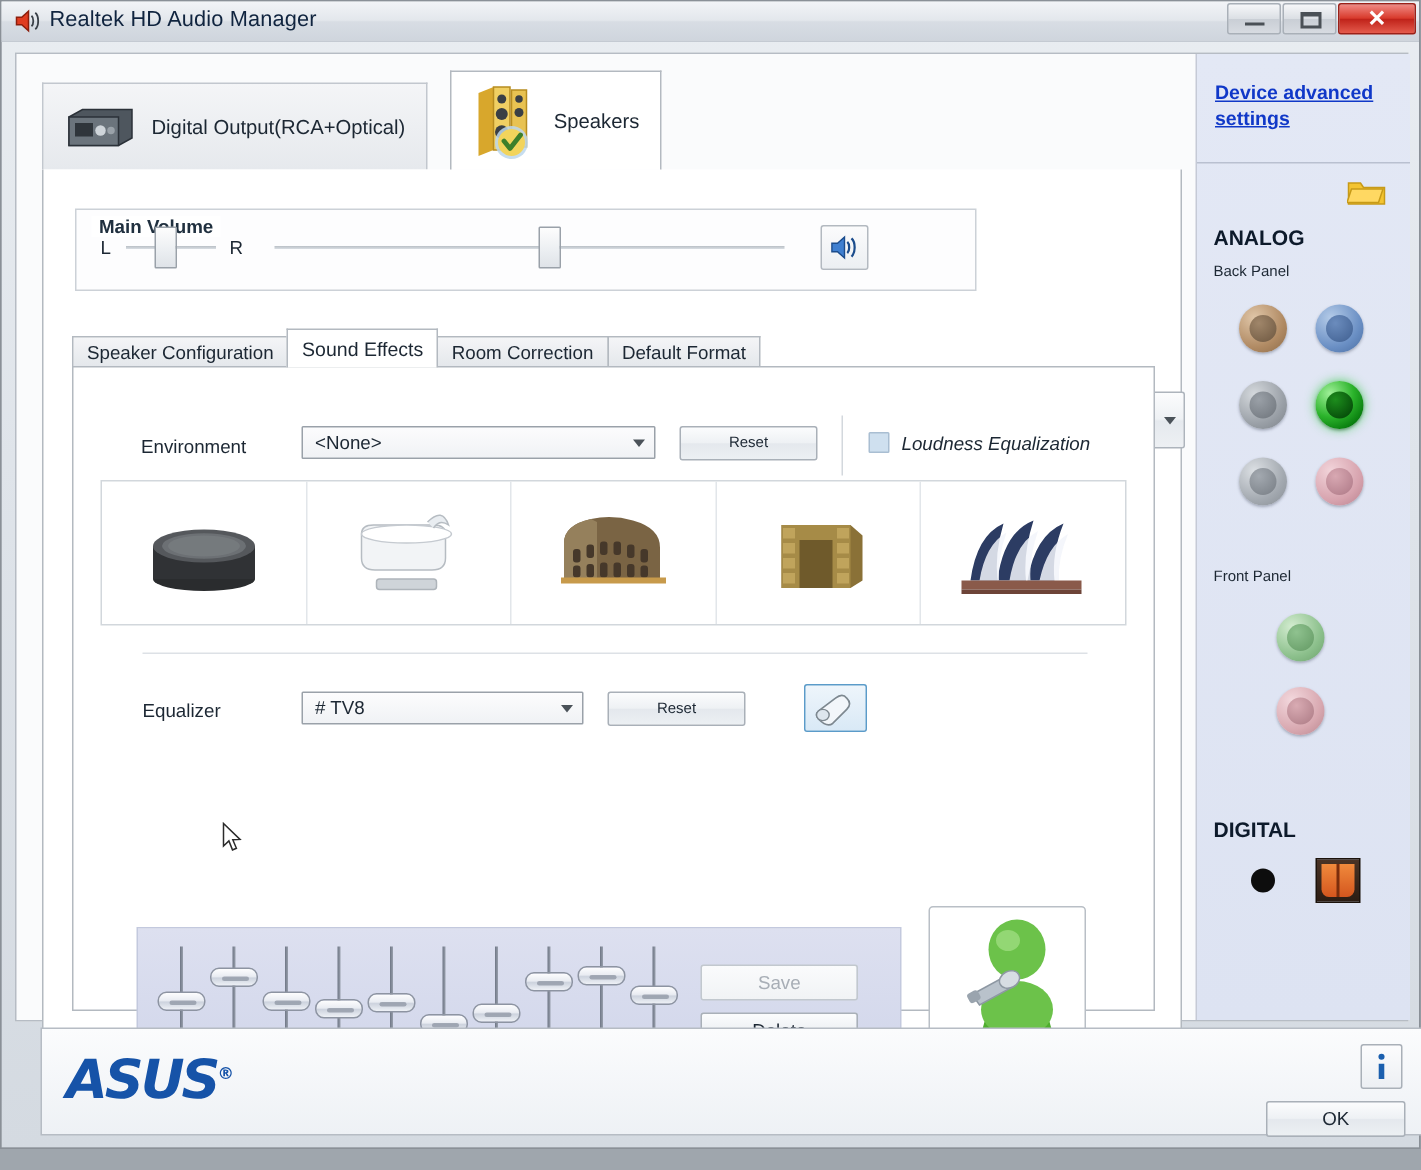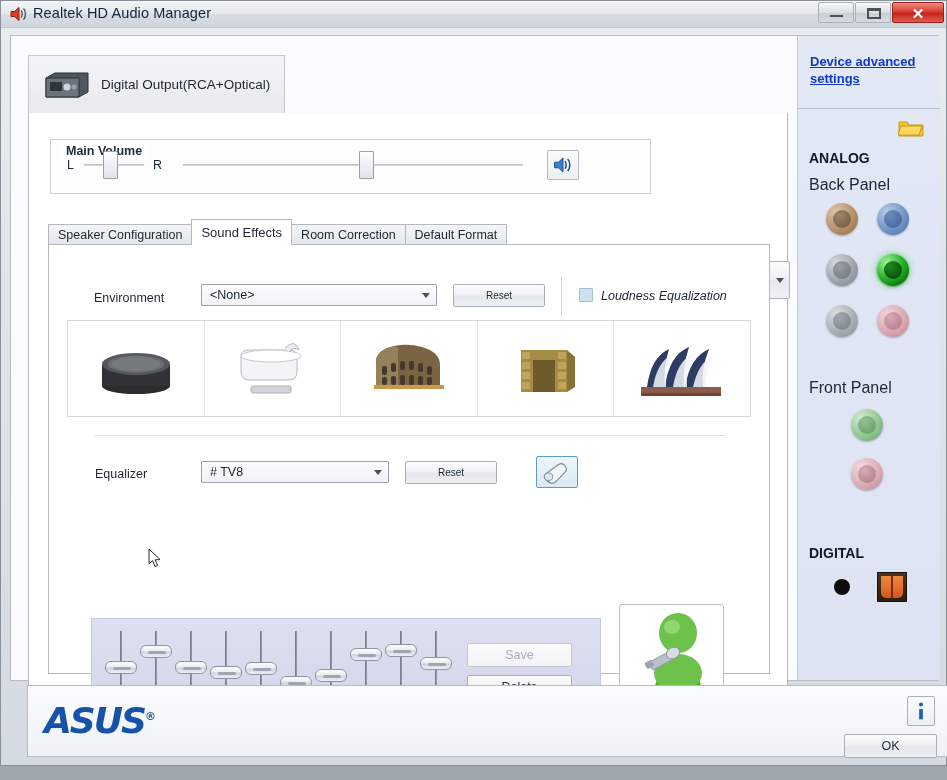--- a/index.html
+++ b/index.html
@@ -246,21 +246,21 @@
   .devlink {
     position: absolute; left: 12px; top: 18px; width: 120px;
     font-size: 13px; color: #1038c8; text-decoration: underline;
     font-weight: bold; line-height: 1.3; cursor: pointer;
   }
   .side-sep { position: absolute; left: 0; right: 0; height: 1px; background: #b9c0d0; }
   .folder-ico { position: absolute; right: 16px; top: 82px; width: 26px; height: 20px; }
   .side-h {
     position: absolute; left: 11px; font-size: 14px; font-weight: bold; color: #0d1a2b;
   }
-  .side-sub { position: absolute; left: 11px; font-size: 16px; color: #1c2733; }
+  .side-sub { position: absolute; left: 11px; font-size: 10px; color: #1c2733; }
   .jack {
     position: absolute; width: 32px; height: 32px; border-radius: 50%;
   }
   .jack .ring {
     position: absolute; inset: 0; border-radius: 50%;
     box-shadow: 0 1px 2px rgba(40,50,70,.35);
   }
   .jack .hole {
     position: absolute; left: 7px; top: 7px; width: 18px; height: 18px;
     border-radius: 50%;
@@ -343,20 +343,36 @@
           <path d="M3 8 L12 3 L45 3 L45 22 L36 27 L3 27 Z" fill="#4e565e" stroke="#2b3138"></path>
           <path d="M3 8 L36 8 L36 27 L3 27 Z" fill="#6b747c" stroke="#2b3138"></path>
           <rect x="7" y="12" width="12" height="9" fill="#2f353b"></rect>
           <circle cx="24" cy="17" r="3.5" fill="#cfd5da"></circle>
           <circle cx="31" cy="17" r="2.5" fill="#9aa2a9"></circle>
         </svg>
         <span class="dev-tab-label">Digital Output(RCA+Optical)</span>
       </div>
 
 
+      <div class="dev-tab active">
+        <svg class="devicon spk" viewBox="0 0 44 50">
+          <path d="M4 6 L14 2 L14 44 L4 48 Z" fill="#d8a72c"></path>
+          <rect x="14" y="2" width="11" height="42" fill="#f0cf63" stroke="#b78d20"></rect>
+          <rect x="26" y="4" width="10" height="38" fill="#e8c252" stroke="#b78d20"></rect>
+          <circle cx="19.5" cy="10" r="3" fill="#3a3f45"></circle>
+          <circle cx="19.5" cy="20" r="4" fill="#3a3f45"></circle>
+          <circle cx="19.5" cy="32" r="4.5" fill="#3a3f45"></circle>
+          <circle cx="31" cy="10" r="2.5" fill="#3a3f45"></circle>
+          <circle cx="31" cy="19" r="3" fill="#3a3f45"></circle>
+          <circle cx="26" cy="39" r="11" fill="#bcd7ec" opacity=".85"></circle>
+          <circle cx="26" cy="39" r="9" fill="#f2d45c"></circle>
+          <path d="M21 38 l4 5 l7 -9" fill="none" stroke="#3d7f2a" stroke-width="3.2" stroke-linecap="round" stroke-linejoin="round"></path>
+        </svg>
+        <span class="dev-tab-label">Speakers</span>
+      </div>
     </div>
 
     <div class="mainpanel">
 
       <div class="grp-vol"></div>
       <div class="grp-vol-title">Main Volume</div>
 
       <div class="lbl" style="left:38px; top:45px;">L</div>
       <div class="slider-track" style="left:55px; top:51px; width:60px;"></div>
       <div class="slider-thumb" style="left:74px; top:38px;"></div>

